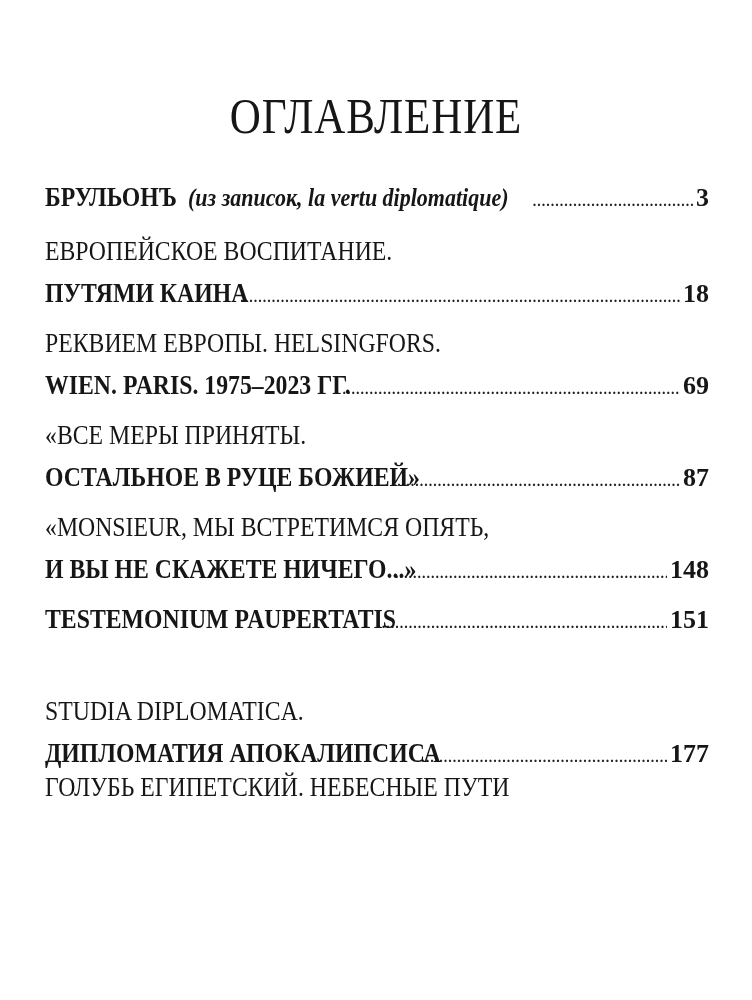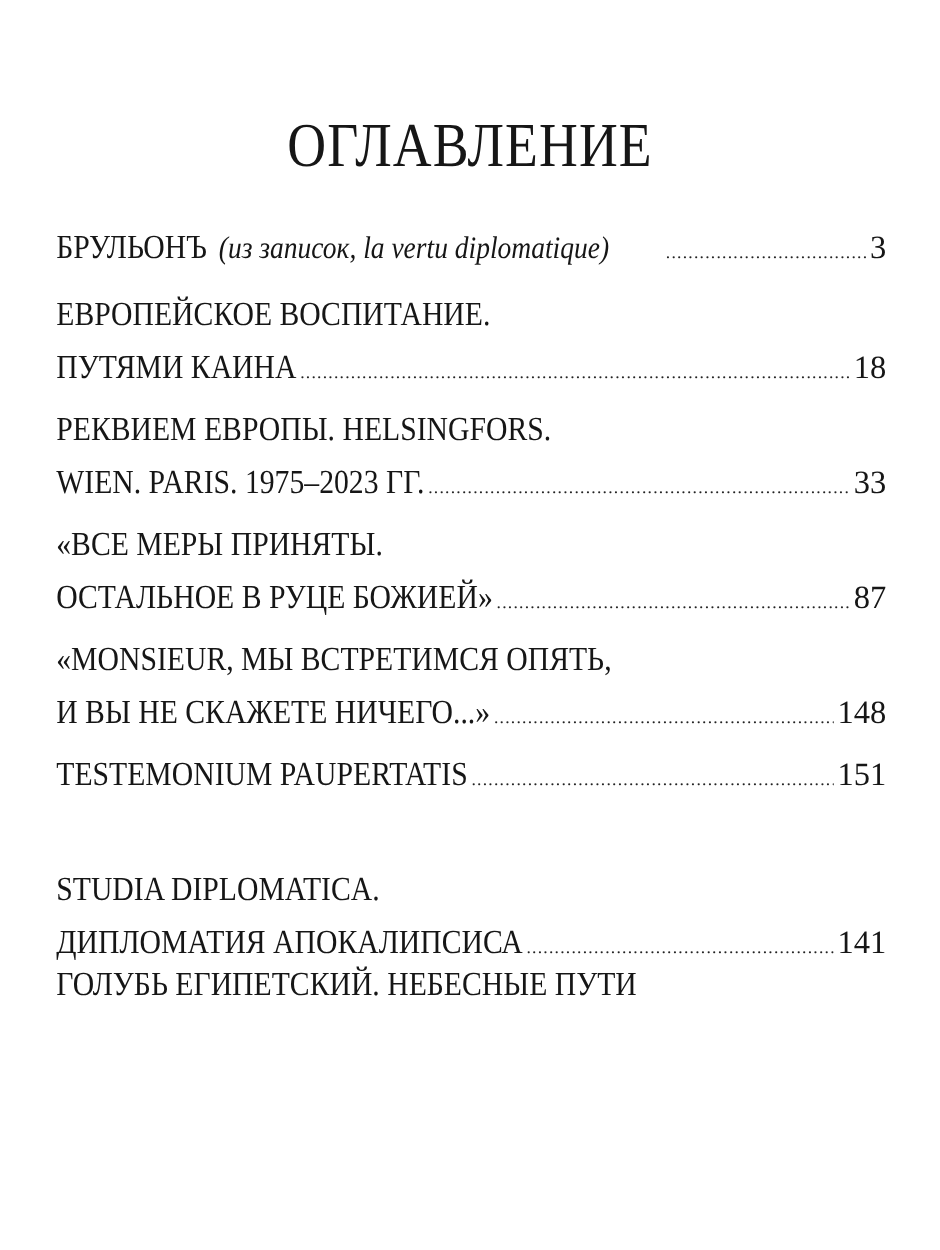--- a/index.html
+++ b/index.html
@@ -1,21 +1,21 @@
 <!DOCTYPE html>
 <html><head>
   <meta charset="utf-8">
   <style>
     html, body { margin: 0; padding: 0; background: #ffffff; }
     body { width: 752px; height: 1000px; position: relative; overflow: hidden; color: #161616; font-family: "Liberation Serif", "DejaVu Serif", serif; }
     .page { position: absolute; left: 0; top: 0; width: 600px; height: 1000px; }
     .title { position: absolute; left: 0; width: 752px; top: 86px; text-align: center; font-size: 50px; letter-spacing: 1px; transform: scaleX(0.86); transform-origin: center; line-height: 60px; }
     .entry { position: absolute; left: 45px; width: 664px; }
     .line { height: 42px; line-height: 42px; font-size: 27px; white-space: nowrap; }
-    .last { display: flex; align-items: baseline; }
+    .last { display: flex; align-items: baseline; font-weight: bold; }
     .t { flex: 0 0 auto; transform-origin: left; }
     .dots { flex: 1 1 auto; overflow: hidden; white-space: nowrap; font-size: 14px; letter-spacing: 1px; margin: 0 3px; color: #222; }
     .dots::before { content: "............................................................................................................................................................................................................................"; }
     .pg { flex: 0 0 auto; font-size: 26px; }
     .it { font-style: italic; font-size: 25px; }
     .cond { display: inline-block; transform: scaleX(0.88); transform-origin: left; }
   </style>
 </head>
 <body>
 
@@ -37,21 +37,21 @@
       <span class="dots"></span>
       <span class="pg">18</span>
     </div>
   </div>
 
   <div class="entry" style="top:322px;">
     <div class="line"><span class="cond">РЕКВИЕМ ЕВРОПЫ. HELSINGFORS.</span></div>
     <div class="line last">
       <span class="t cond" style="width: 294.539px;">WIEN. PARIS. 1975–2023 ГГ.</span>
       <span class="dots"></span>
-      <span class="pg">33</span>
+      <span class="pg">69</span>
     </div>
   </div>
 
   <div class="entry" style="top:414px;">
     <div class="line"><span class="cond">«ВСЕ МЕРЫ ПРИНЯТЫ.</span></div>
     <div class="line last">
       <span class="t cond" style="width: 349.209px;">ОСТАЛЬНОЕ В РУЦЕ БОЖИЕЙ»</span>
       <span class="dots"></span>
       <span class="pg">87</span>
     </div>
@@ -72,20 +72,20 @@
       <span class="dots"></span>
       <span class="pg">151</span>
     </div>
   </div>
 
   <div class="entry" style="top:690px;">
     <div class="line"><span class="cond">STUDIA DIPLOMATICA.</span></div>
     <div class="line last">
       <span class="t cond" style="width: 373.202px;">ДИПЛОМАТИЯ АПОКАЛИПСИСА</span>
       <span class="dots"></span>
-      <span class="pg">141</span>
+      <span class="pg">177</span>
     </div>
   </div>
 
   <div class="entry" style="top:766px;">
     <div class="line"><span class="cond">ГОЛУБЬ ЕГИПЕТСКИЙ. НЕБЕСНЫЕ ПУТИ</span></div>
   </div>
 </div>
 
 </body></html>

